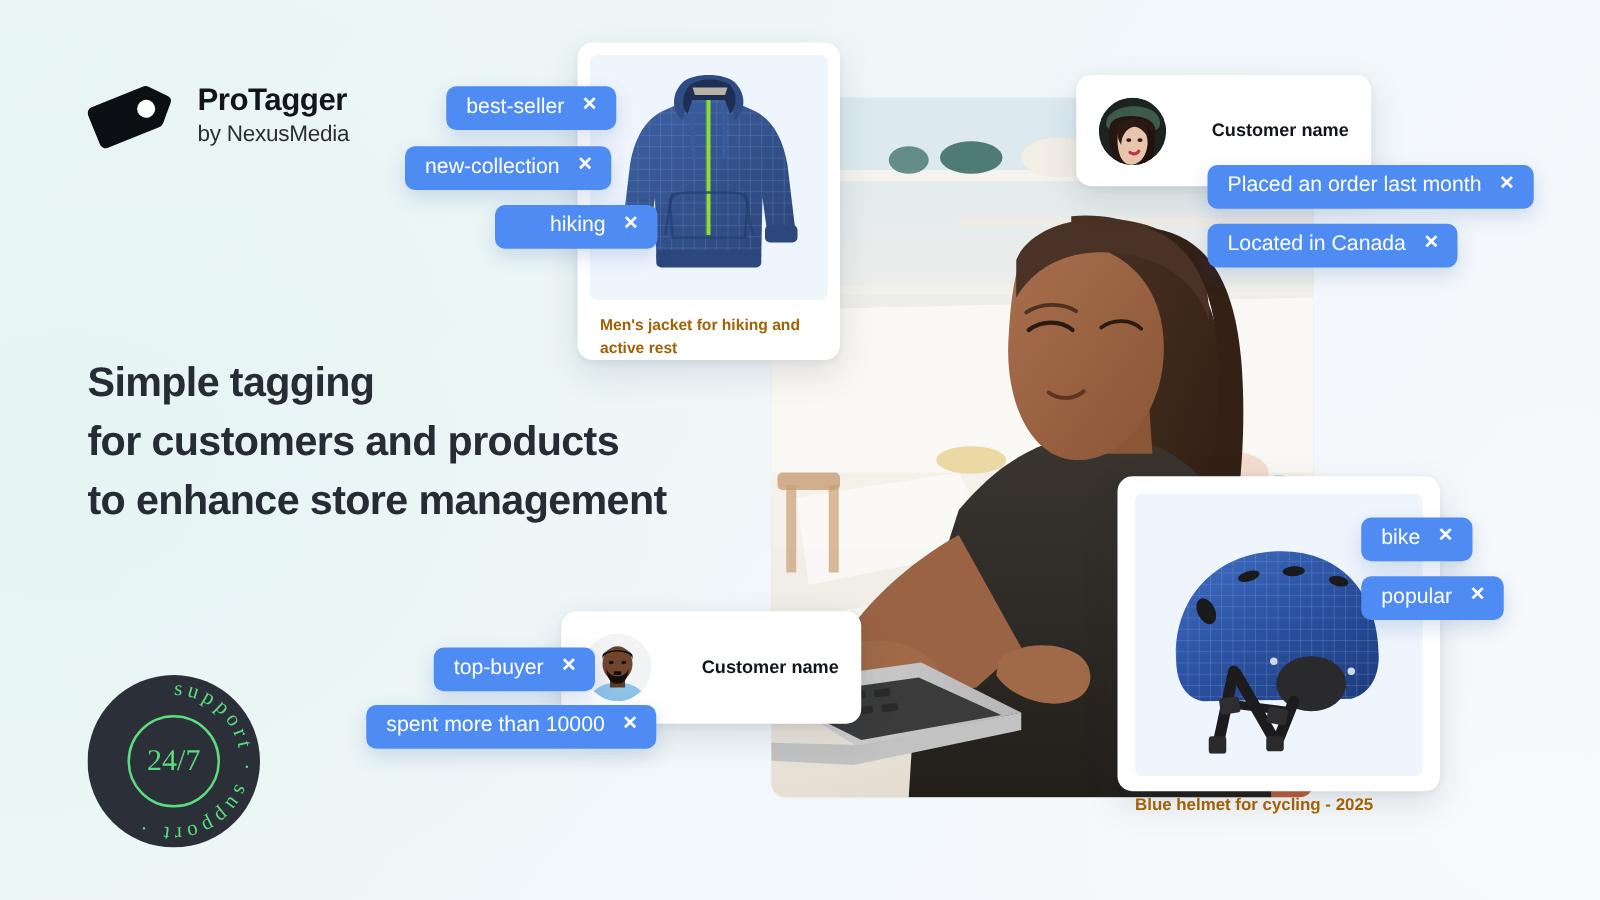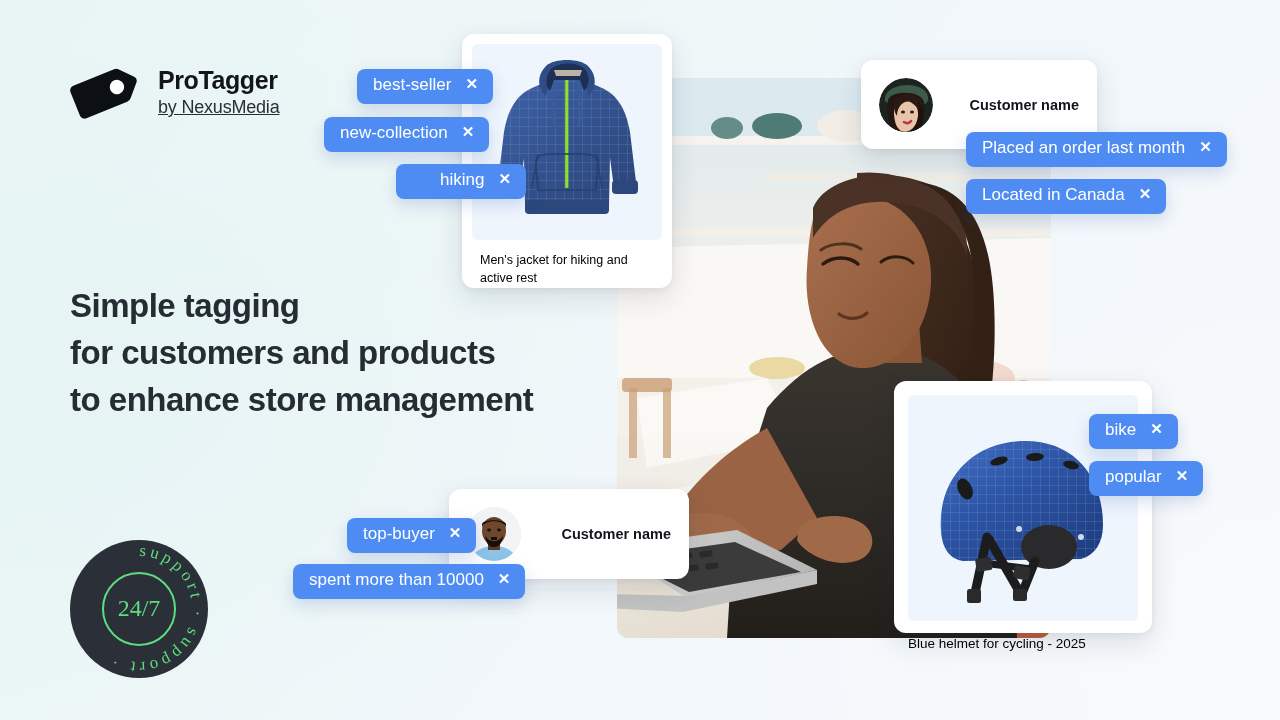--- a/index.html
+++ b/index.html
@@ -22,21 +22,21 @@
   
   #logo { position: absolute; left: 70px; top: 56px; display: flex; align-items: center; gap: 16px; }
   #logo-mark { width: 72px; height: 72px; flex: none; }
   #logo-text { line-height: 1; }
   .brand-name {
     font-size: 25px; font-weight: 700; color: #12161c;
     letter-spacing: -0.4px; display: block;
   }
   .brand-sub {
     font-size: 18px; font-weight: 400; color: #2a2f36;
-    letter-spacing: -0.2px; display: block; margin-top: 5px; text-decoration: underline;
+    letter-spacing: -0.2px; display: block; margin-top: 5px;
   }
 
   
   #headline {
     position: absolute; left: 70px; top: 282px;
     font-size: 33px; font-weight: 700; color: #252c33;
     line-height: 1.43; letter-spacing: -0.5px;
   }
   #headline span { display: block; }
 
@@ -53,21 +53,21 @@
     position: absolute; background: #fff; border-radius: 12px;
     box-shadow: 0 10px 28px rgba(30,50,70,.13), 0 2px 6px rgba(30,50,70,.06);
     justify-content: space-between;
   }
   .card-media {
     background: #eef5fd; border-radius: 6px; overflow: hidden;
     display: flex; align-items: center; justify-content: center;
   }
   .card-media svg { display: block; }
   .card-caption {
-    font-size: 12.5px; font-weight: 400; color: #000000; line-height: 1.45;
+    font-size: 12.5px; font-weight: 700; color: #a16207; line-height: 1.45;
   }
 
   
   #jacket-card { left: 462px; top: 34px; width: 210px; height: 254px; padding: 10px 10px 0 10px; }
   #jacket-card .card-media { width: 190px; height: 196px; }
   #jacket-card .card-caption { margin-top: 11px; padding-left: 8px; }
 
   
   #helmet-card { left: 894px; top: 381px; width: 258px; height: 252px; padding: 14px 14px 0 14px; }
   #helmet-card .card-media { width: 230px; height: 226px; }

